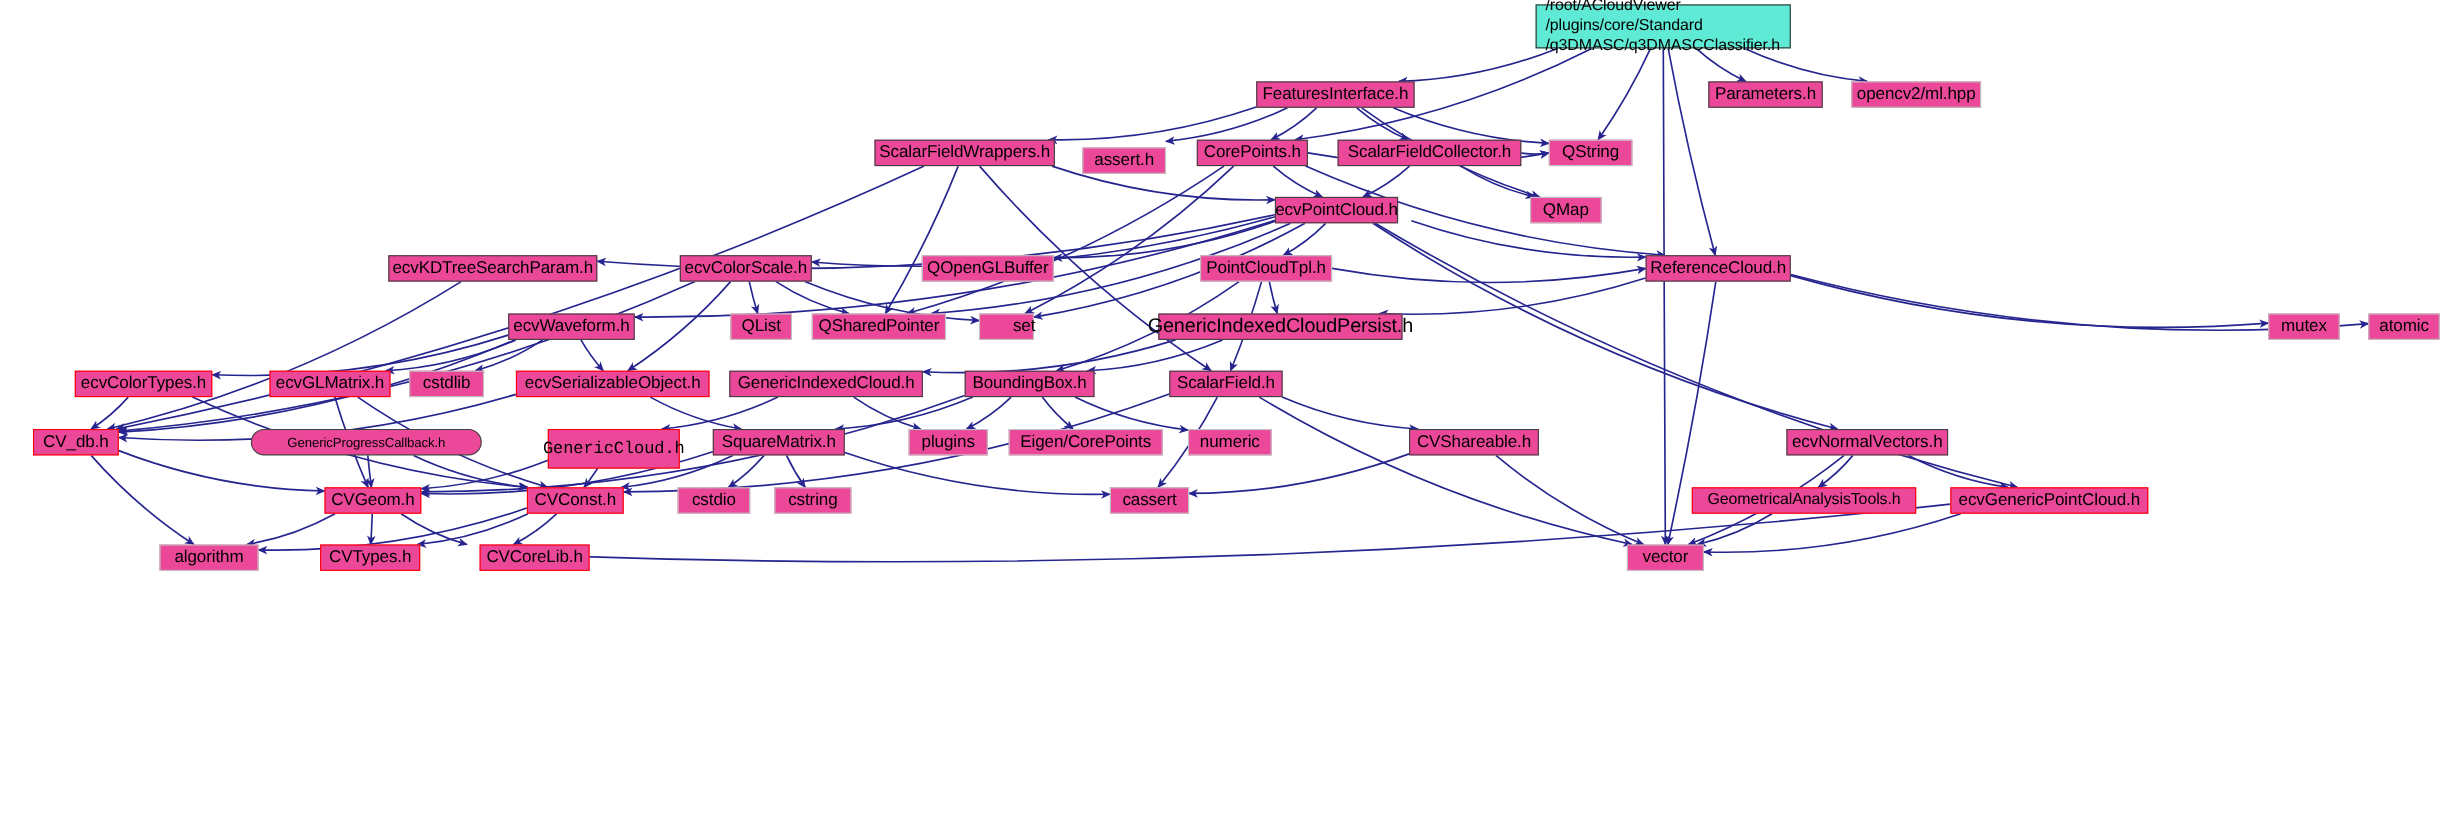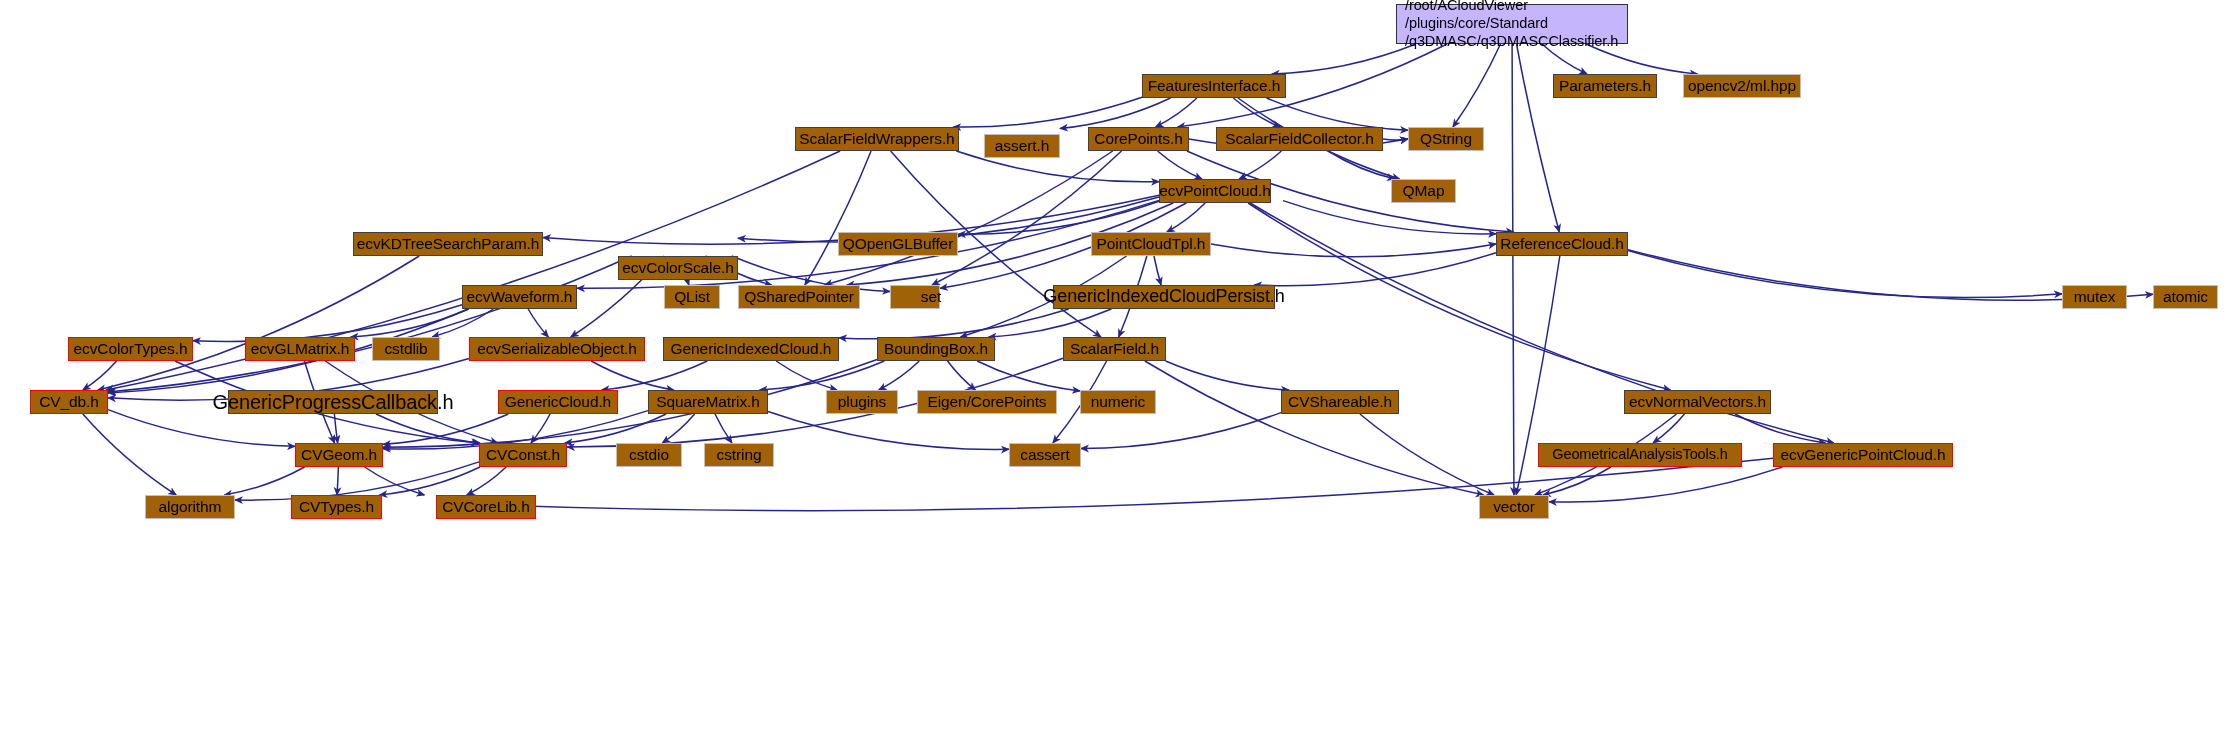--- a/index.html
+++ b/index.html
@@ -21,32 +21,32 @@
     top: 0;
     width: 2226px;
     height: 739px;
   }
   .node {
     position: absolute;
     box-sizing: border-box;
     display: flex;
     align-items: center;
     justify-content: center;
-    background: #a16207;
+    background: #ec4899;
     white-space: pre;
     line-height: 1.22;
     text-align: center;
     color: #000000;
     font-size: 15.5px;
     letter-spacing: -0.1px;
   }
   .node.black  { border: 1.4px solid #404040; }
   .node.grey   { border: 1.4px solid #c0c0c0; }
   .node.red    { border: 1.6px solid #ff0000; }
-  .node.root   { border: 1.6px solid #303030; background: #c4b5fd; justify-content: flex-start; text-align: left; padding-left: 8px; }
+  .node.root   { border: 1.6px solid #303030; background: #5eead4; justify-content: flex-start; text-align: left; padding-left: 8px; }
 </style>
 </head>
 <body>
 
 <div id="canvas">
 
   <svg id="edges" viewBox="0 0 2226 739" xmlns="http://www.w3.org/2000/svg">
     <defs>
       <marker id="ah" markerWidth="9" markerHeight="9" refX="8" refY="4.5" orient="auto" markerUnits="userSpaceOnUse">
         <path d="M0,0.6 L9,4.5 L0,8.4 L2.4,4.5 Z" fill="#26258f"></path>
@@ -162,41 +162,41 @@
       <div class="node black" style="left: 1553px; top: 74px; width: 104px; height: 24px;">Parameters.h</div>
       <div class="node grey" style="left: 1683px; top: 74px; width: 118px; height: 24px;">opencv2/ml.hpp</div>
       <div class="node black" style="left: 795px; top: 127px; width: 164px; height: 24px;">ScalarFieldWrappers.h</div>
       <div class="node grey" style="left: 984px; top: 134px; width: 76px; height: 24px;">assert.h</div>
       <div class="node black" style="left: 1088px; top: 127px; width: 101px; height: 24px; text-align: center;">CorePoints.h</div>
       <div class="node black" style="left: 1216px; top: 127px; width: 167px; height: 24px;">ScalarFieldCollector.h</div>
       <div class="node grey" style="left: 1408px; top: 127px; width: 76px; height: 24px;">QString</div>
       <div class="node black" style="left: 1159px; top: 179px; width: 112px; height: 24px;">ecvPointCloud.h</div>
       <div class="node grey" style="left: 1391px; top: 179px; width: 65px; height: 24px;">QMap</div>
       <div class="node black" style="left: 353px; top: 232px; width: 190px; height: 24px;">ecvKDTreeSearchParam.h</div>
-      <div class="node black" style="left: 618px; top: 232px; width: 120px; height: 24px; margin-top: 24px;">ecvColorScale.h</div>
+      <div class="node black" style="left: 618px; top: 232px; width: 120px; height: 24px;">ecvColorScale.h</div>
       <div class="node grey" style="left: 838px; top: 232px; width: 120px; height: 24px;">QOpenGLBuffer</div>
       <div class="node grey" style="left: 1091px; top: 232px; width: 120px; height: 24px;">PointCloudTpl.h</div>
       <div class="node black" style="left: 1496px; top: 232px; width: 132px; height: 24px;">ReferenceCloud.h</div>
       <div class="node grey" style="left: 2062px; top: 285px; width: 65px; height: 24px;">mutex</div>
       <div class="node grey" style="left: 2153px; top: 285px; width: 65px; height: 24px;">atomic</div>
       <div class="node black" style="left: 462px; top: 285px; width: 115px; height: 24px;">ecvWaveform.h</div>
       <div class="node grey" style="left: 664px; top: 285px; width: 56px; height: 24px;">QList</div>
       <div class="node grey" style="left: 738px; top: 285px; width: 122px; height: 24px;">QSharedPointer</div>
       <div class="node grey" style="left: 890px; top: 285px; width: 50px; height: 24px; padding-left: 32px;">set</div>
       <div class="node black" style="left: 1053px; top: 285px; width: 222px; height: 24px; font-size: 18px;">GenericIndexedCloudPersist.h</div>
       <div class="node red" style="left: 68px; top: 337px; width: 125px; height: 24px;">ecvColorTypes.h</div>
       <div class="node red" style="left: 245px; top: 337px; width: 110px; height: 24px;">ecvGLMatrix.h</div>
       <div class="node grey" style="left: 372px; top: 337px; width: 68px; height: 24px;">cstdlib</div>
       <div class="node red" style="left: 469px; top: 337px; width: 176px; height: 24px;">ecvSerializableObject.h</div>
       <div class="node black" style="left: 663px; top: 337px; width: 176px; height: 24px;">GenericIndexedCloud.h</div>
       <div class="node black" style="left: 877px; top: 337px; width: 118px; height: 24px;">BoundingBox.h</div>
       <div class="node black" style="left: 1063px; top: 337px; width: 103px; height: 24px;">ScalarField.h</div>
       <div class="node red" style="left: 30px; top: 390px; width: 78px; height: 24px;">CV_db.h</div>
-      <div class="node black" style="left: 228px; top: 390px; width: 210px; height: 24px; font-size: 20px;">GenericProgressCallback.h</div>
-      <div class="node red" style="left: 498px; top: 390px; width: 120px; height: 24px;">GenericCloud.h</div>
+      <div class="node black" style="left: 228px; top: 390px; width: 210px; height: 24px; font-size: 12px; border-radius: 12px;">GenericProgressCallback.h</div>
+      <div class="node red" style="left: 498px; top: 390px; width: 120px; height: 36px; font-family: Liberation Mono, monospace;">GenericCloud.h</div>
       <div class="node black" style="left: 648px; top: 390px; width: 120px; height: 24px;">SquareMatrix.h</div>
       <div class="node grey" style="left: 826px; top: 390px; width: 72px; height: 24px;">plugins</div>
       <div class="node grey" style="left: 917px; top: 390px; width: 140px; height: 24px;">Eigen/CorePoints</div>
       <div class="node grey" style="left: 1080px; top: 390px; width: 76px; height: 24px;">numeric</div>
       <div class="node black" style="left: 1281px; top: 390px; width: 118px; height: 24px;">CVShareable.h</div>
       <div class="node black" style="left: 1624px; top: 390px; width: 147px; height: 24px;">ecvNormalVectors.h</div>
       <div class="node red" style="left: 295px; top: 443px; width: 88px; height: 24px;">CVGeom.h</div>
       <div class="node red" style="left: 479px; top: 443px; width: 88px; height: 24px;">CVConst.h</div>
       <div class="node grey" style="left: 616px; top: 443px; width: 66px; height: 24px;">cstdio</div>
       <div class="node grey" style="left: 704px; top: 443px; width: 70px; height: 24px;">cstring</div>

